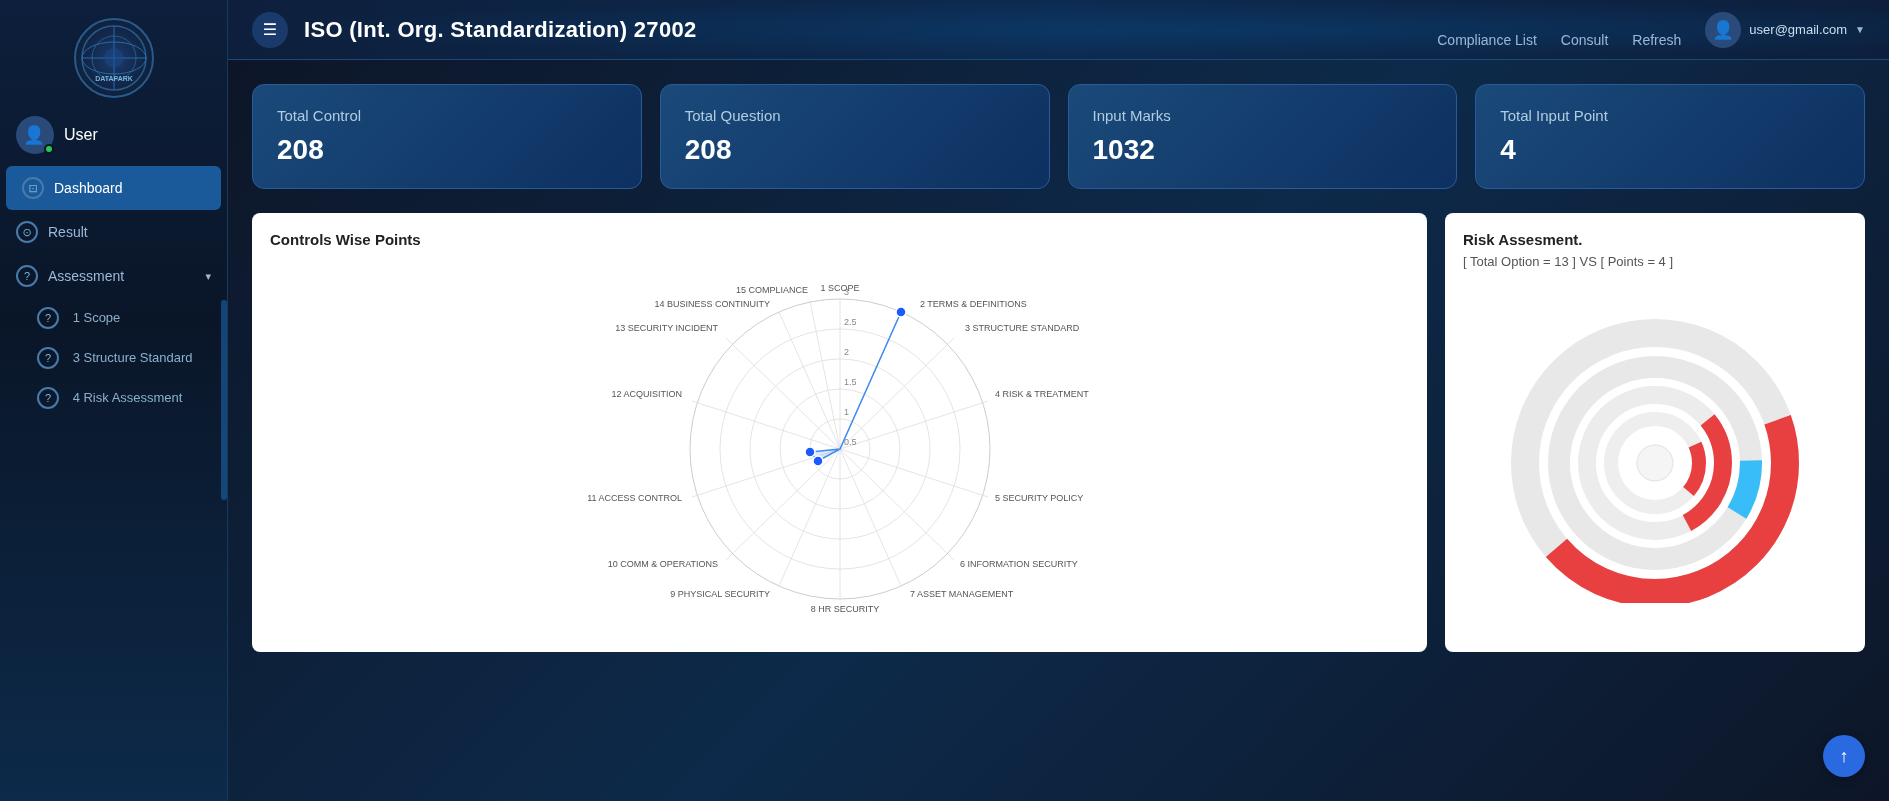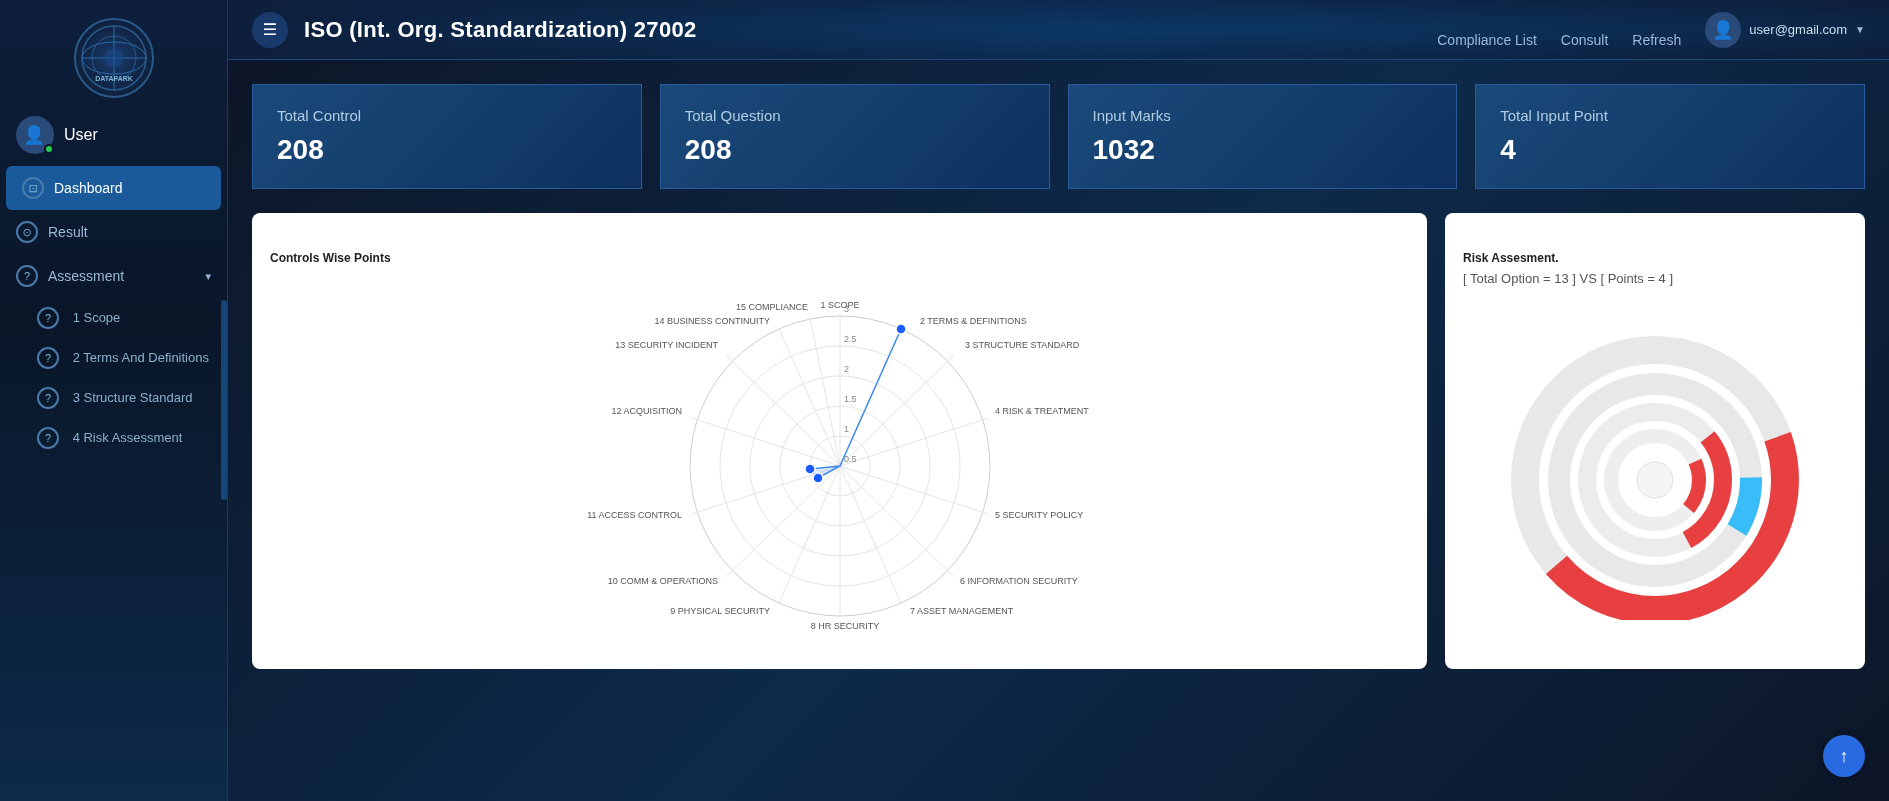--- a/index.html
+++ b/index.html
@@ -138,21 +138,21 @@
 
     
     .stats-row {
       display: grid;
       grid-template-columns: repeat(4, 1fr);
       gap: 18px;
       margin-bottom: 24px;
     }
     .stat-card {
       background: linear-gradient(135deg, #1a4a7a 0%, #0d3060 100%);
-      border-radius: 0;
+      border-radius: 12px;
       padding: 22px 24px;
       border: 1px solid #2a5a9a;
     }
     .stat-label {
       font-size: 15px; color: #b0cce0; margin-bottom: 10px;
     }
     .stat-value {
       font-size: 28px; font-weight: 700; color: #fff;
     }
 
@@ -162,21 +162,21 @@
       grid-template-columns: 1fr 420px;
       gap: 18px;
     }
     .chart-card {
       background: #fff;
       border-radius: 8px;
       padding: 18px;
       color: #333;
     }
     .chart-title {
-      font-size: 12px; font-weight: 600; color: #222; margin-bottom: 6px; margin-top: 20px;
+      font-size: 15px; font-weight: 600; color: #222; margin-bottom: 6px;
     }
     .chart-subtitle {
       font-size: 13px; color: #555; margin-bottom: 14px;
     }
 
     
     .radar-container {
       display: flex; justify-content: center; align-items: center;
       width: 100%; height: 380px;
     }
@@ -229,24 +229,20 @@
       <span>Result</span>
     </div>
     <div class="nav-item">
       <div class="nav-icon">?</div>
       <span>Assessment</span>
       <span class="arrow">▾</span>
     </div>
     <div class="nav-item-sub">
       <div class="nav-icon" style="display:inline-flex;width:22px;height:22px;border-radius:50%;border:2px solid #4a7aaa;align-items:center;justify-content:center;font-size:11px;color:#7ab3d4;margin-right:10px;">?</div>
       <span>1 Scope</span>
-    </div>
-    <div class="nav-item-sub">
-      <div class="nav-icon" style="display:inline-flex;width:22px;height:22px;border-radius:50%;border:2px solid #4a7aaa;align-items:center;justify-content:center;font-size:11px;color:#7ab3d4;margin-right:10px;">?</div>
-      <span>2 Terms And Definitions</span>
     </div>
     <div class="nav-item-sub">
       <div class="nav-icon" style="display:inline-flex;width:22px;height:22px;border-radius:50%;border:2px solid #4a7aaa;align-items:center;justify-content:center;font-size:11px;color:#7ab3d4;margin-right:10px;">?</div>
       <span>3 Structure Standard</span>
     </div>
     <div class="nav-item-sub">
       <div class="nav-icon" style="display:inline-flex;width:22px;height:22px;border-radius:50%;border:2px solid #4a7aaa;align-items:center;justify-content:center;font-size:11px;color:#7ab3d4;margin-right:10px;">?</div>
       <span>4 Risk Assessment</span>
     </div>
   </nav>

